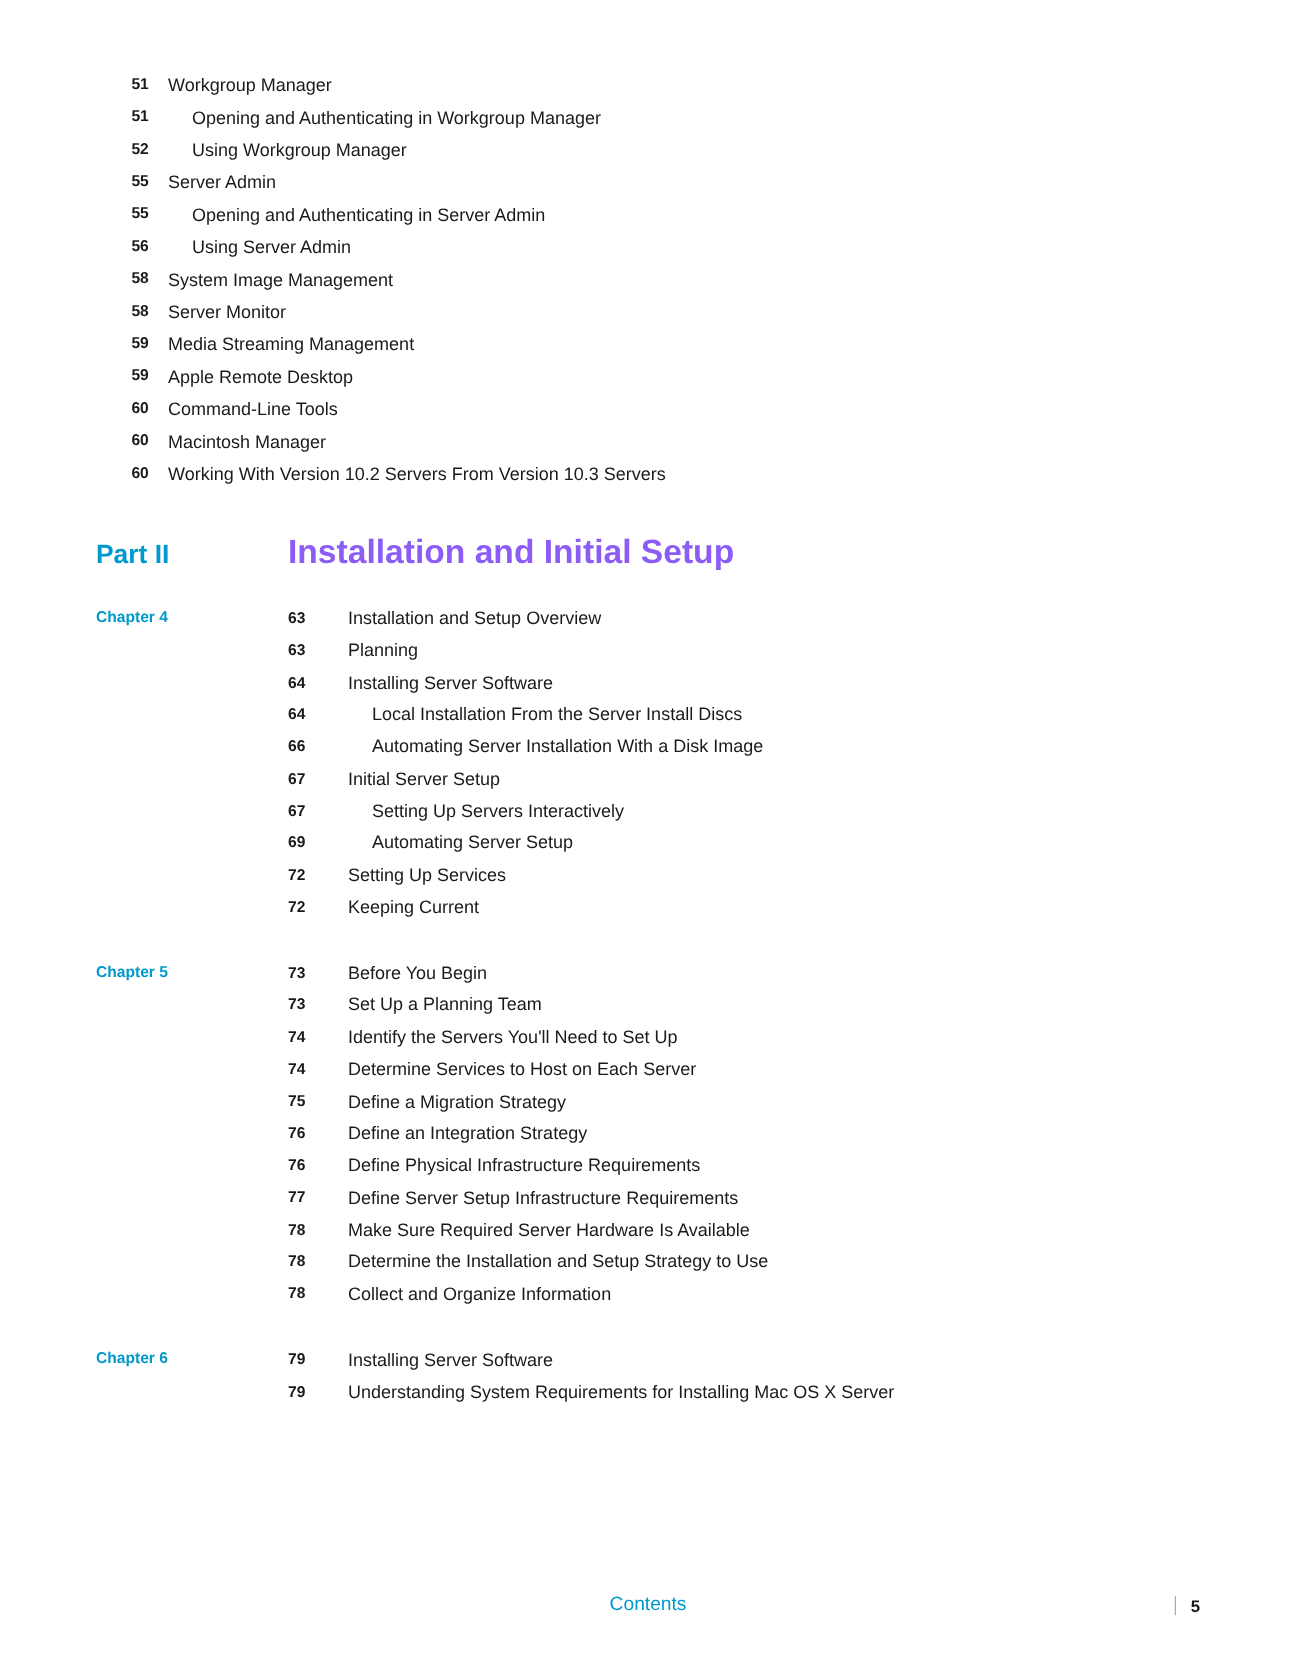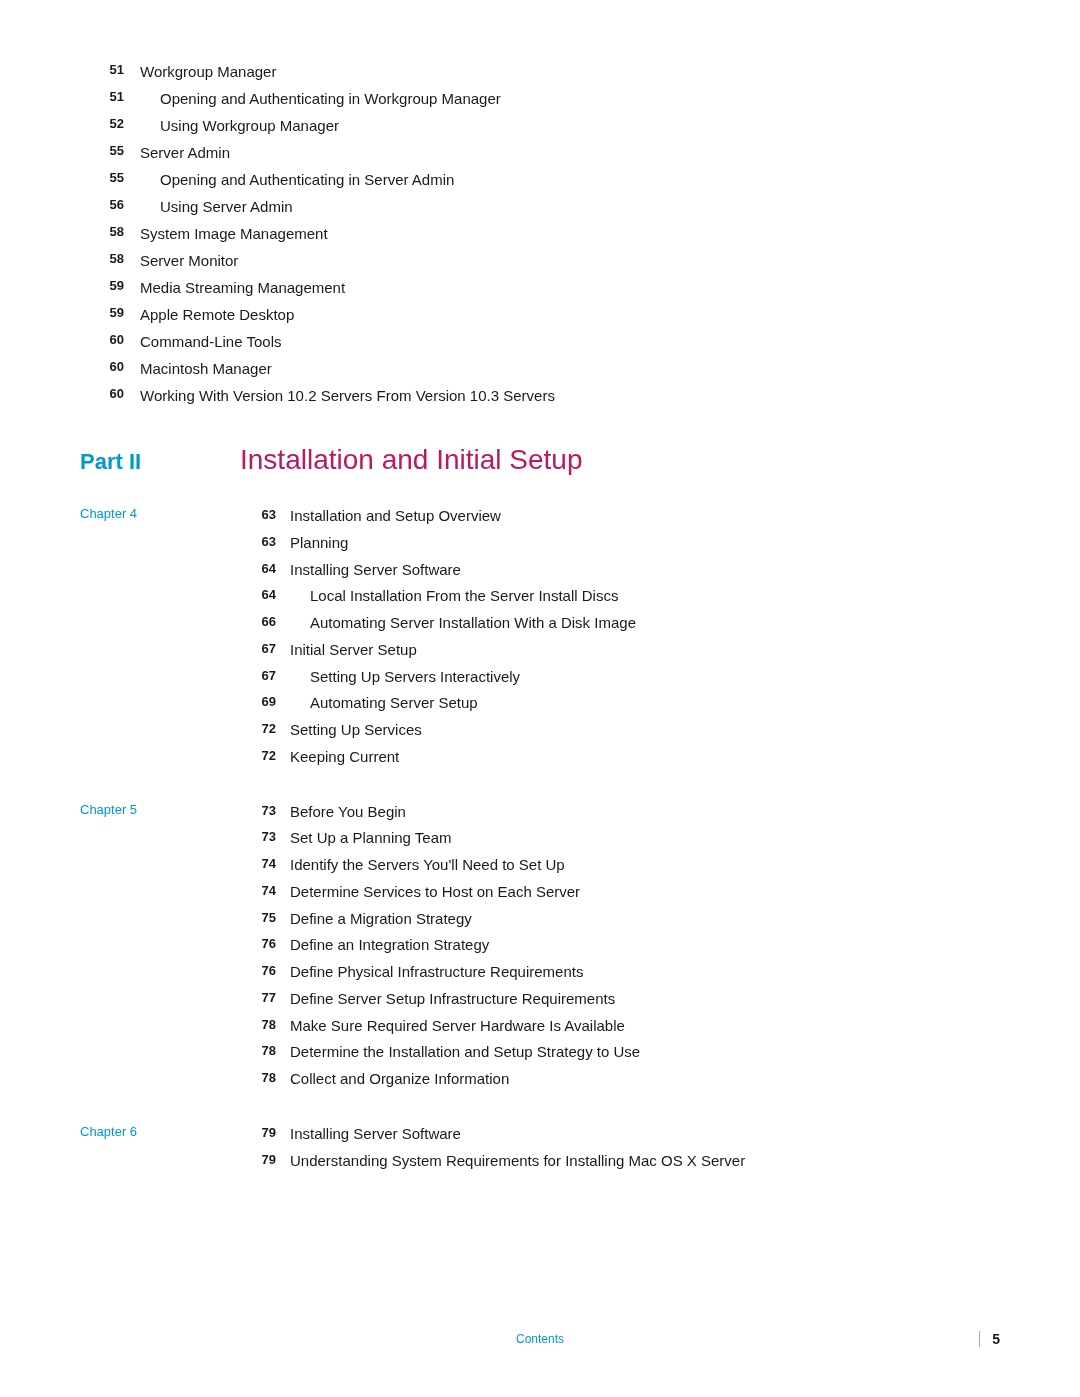--- a/index.html
+++ b/index.html
@@ -72,58 +72,58 @@
     .part-label {
       font-size: 22px;
       font-weight: bold;
       color: #0099cc;
       min-width: 160px;
       padding-right: 20px;
     }
 
     .part-title {
       font-size: 28px;
-      font-weight: normal;
-      color: #be185d;
+      font-weight: bold;
+      color: #8b5cf6;
     }
 
     
     .chapter-block {
       display: flex;
       flex-direction: row;
       margin-bottom: 28px;
     }
 
     .chapter-label-col {
       min-width: 160px;
       padding-right: 0px;
       flex-shrink: 0;
     }
 
     .chapter-label {
       font-size: 13px;
-      font-weight: normal;
+      font-weight: bold;
       color: #0099cc;
       line-height: 1.6;
     }
 
     .chapter-entries {
       flex: 1;
     }
 
     .chapter-entry {
       display: flex;
       flex-direction: row;
       margin-bottom: 2px;
       line-height: 1.65;
     }
 
     .chapter-entry .page-num {
       min-width: 50px;
-      text-align: right;
+      text-align: left;
       padding-right: 14px;
     }
 
     .chapter-entry .entry-text {
       flex: 1;
     }
 
     
     .footer {
       position: absolute;
@@ -135,21 +135,21 @@
       align-items: center;
       padding: 0 80px;
     }
 
     .footer-left {
       flex: 1;
     }
 
     .footer-center {
       color: #0099cc;
-      font-size: 12px;
+      font-size: 16px;
     }
 
     .footer-right {
       flex: 1;
       text-align: right;
       font-size: 13px;
       color: #1a1a1a;
       font-weight: bold;
       display: flex;
       align-items: center;

